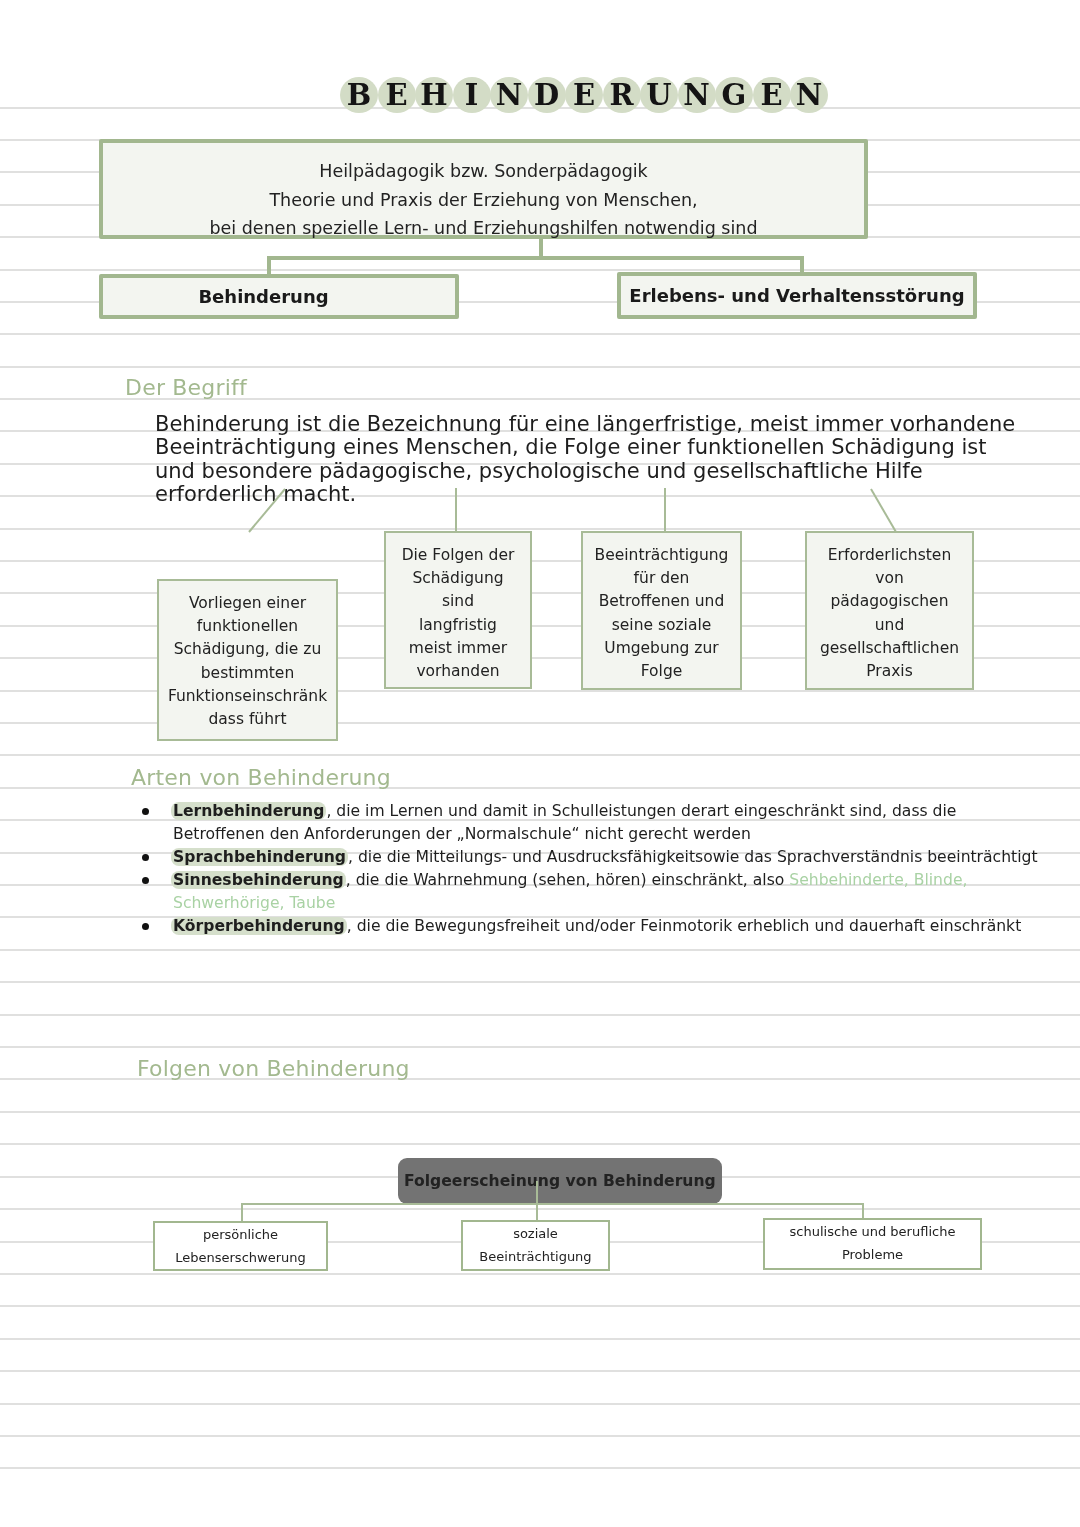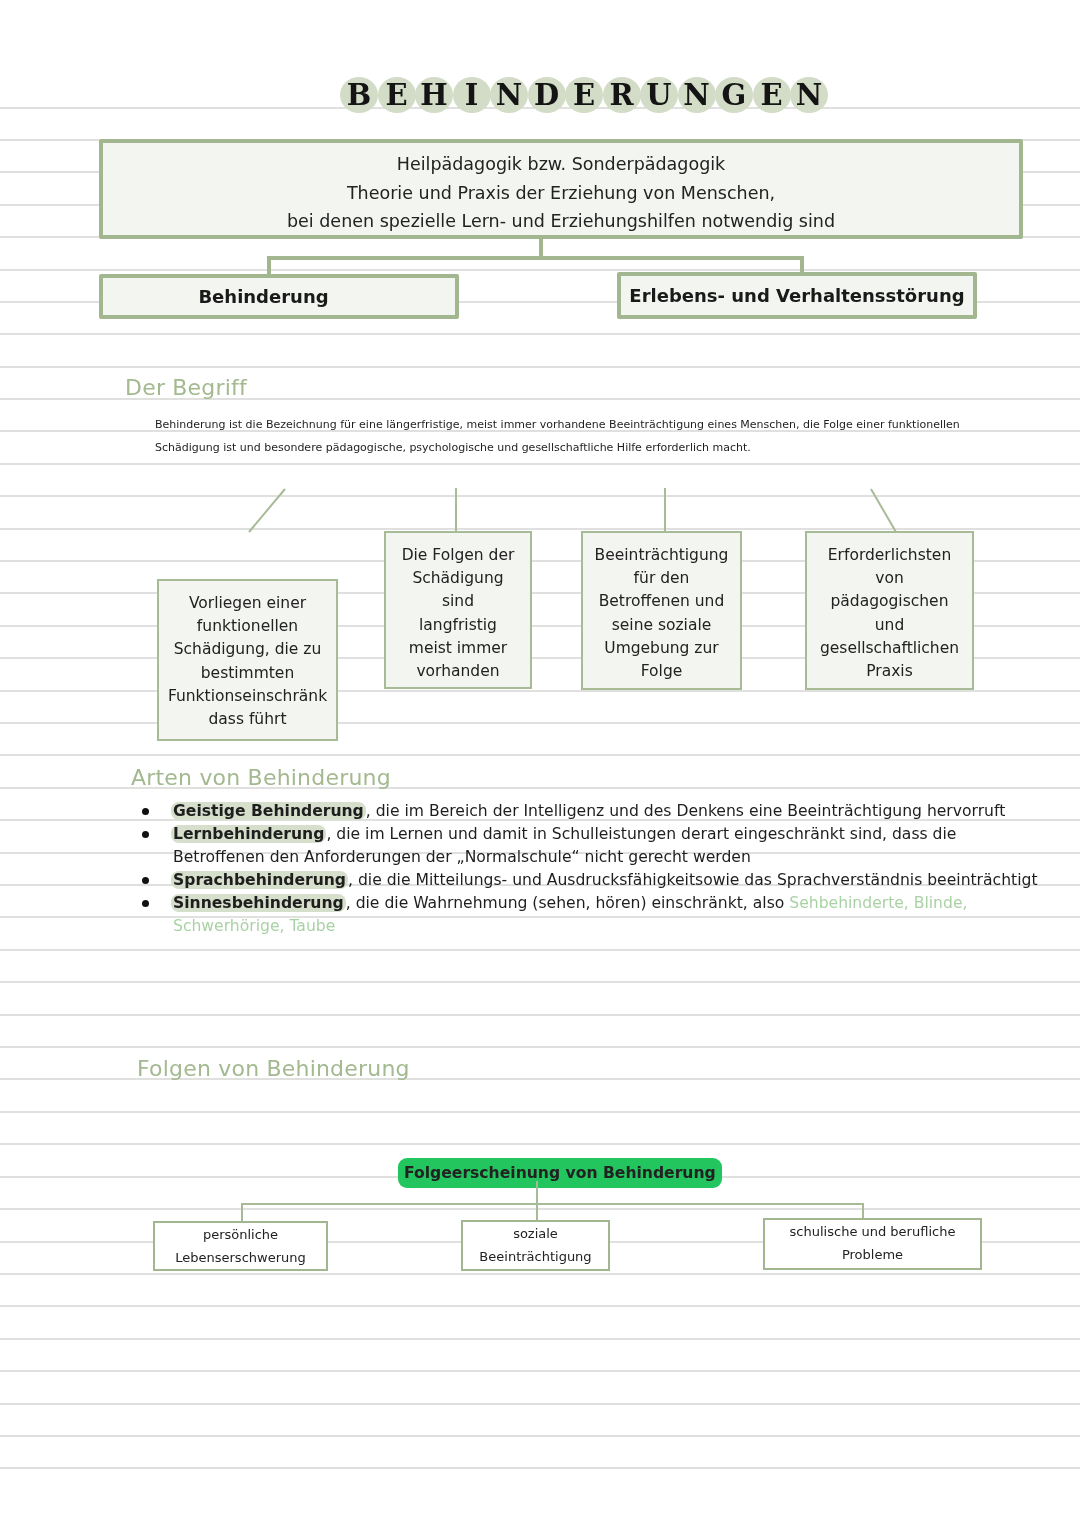--- a/index.html
+++ b/index.html
@@ -19,35 +19,35 @@
   .bigbox { position: absolute; border: 4px solid #a2b78f; background: #f3f5f0; box-sizing: border-box;
             border-radius: 2px; text-align: center; }
   .hp-line { font-size: 17.5px; line-height: 28.5px; color: #222; }
   .boldbox { font-weight: bold; font-size: 18px; color: #1a1a1a; display: flex; align-items: center; justify-content: center; }
 
   .conn { position: absolute; background: #a2b78f; }
   .thin { position: absolute; background: #a8bb97; }
 
   .section-head { position: absolute; color: #a3b98f; font-size: 22px; letter-spacing: 0.2px; margin-left: 18px; }
 
-  .para { position: absolute; left: 155px; top: 413px; width: 870px; font-size: 11px; line-height: 23.3px; color: #1e1e1e; }
+  .para { position: absolute; left: 155px; top: 413px; width: 870px; font-size: 21px; line-height: 23.3px; color: #1e1e1e; }
 
   .smallbox { position: absolute; border: 2px solid #a8bb97; background: #f3f5f0; box-sizing: border-box;
               text-align: center; font-size: 15.5px; line-height: 23.2px; color: #222; padding-top: 11px; }
 
   .list { position: absolute; left: 140px; top: 800px; width: 900px; font-size: 15.6px; line-height: 23px; color: #1e1e1e; }
   .li { position: relative; padding-left: 33px; }
   .li .dot { position: absolute; left: 2px; top: 8px; width: 7px; height: 7px; border-radius: 50%; background: #111; }
   .hl { background: #d5dfcb; border-radius: 8px; padding: 0 2px; margin-left: -2px; font-weight: bold; }
   .muted-green { color: #a9d2a4; }
 
   .fbox { position: absolute; border: 2px solid #a2b78f; background: #ffffff; box-sizing: border-box;
           text-align: center; font-size: 13px; line-height: 22.5px; color: #222; padding-top: 1px; }
   .froot { position: absolute; left: 398px; top: 1158px; font-size: 15.6px; font-weight: bold; color: #222;
-           background: #22c55e; border-radius: 9px; padding: 4px 6px; line-height: 22px; }
+           background: #737373; border-radius: 9px; padding: 12px 6px; line-height: 22px; }
 </style>
 </head>
 <body>
 
 <div id="rules">
     <div class="rule" style="top: 107px;"></div>
     <div class="rule" style="top: 139px;"></div>
     <div class="rule" style="top: 171px;"></div>
     <div class="rule" style="top: 204px;"></div>
     <div class="rule" style="top: 236px;"></div>
@@ -100,21 +100,21 @@
     <span class="ch">D</span>
     <span class="ch">E</span>
     <span class="ch">R</span>
     <span class="ch">U</span>
     <span class="ch">N</span>
     <span class="ch">G</span>
     <span class="ch">E</span>
     <span class="ch">N</span>
   </div>
 
-<div class="bigbox" style="left:99px; top:139px; width:924px; height:100px; padding-top:7px;">
+<div class="bigbox" style="left:99px; top:139px; width:769px; height:100px; padding-top:14px;">
   <div class="hp-line">Heilpädagogik bzw. Sonderpädagogik</div>
   <div class="hp-line">Theorie und Praxis der Erziehung von Menschen,</div>
   <div class="hp-line">bei denen spezielle Lern- und Erziehungshilfen notwendig sind</div>
 </div>
 <div class="conn" style="left:539px; top:238px; width:4px; height:21px;"></div>
 <div class="conn" style="left:267px; top:256px; width:537px; height:4px;"></div>
 <div class="conn" style="left:267px; top:256px; width:4px; height:20px;"></div>
 <div class="conn" style="left:800px; top:256px; width:4px; height:19px;"></div>
 
 <div class="bigbox boldbox" style="left:99px; top:274px; width:360px; height:45px; padding-right:15px;">
@@ -164,33 +164,33 @@
   <div>pädagogischen</div>
   <div>und</div>
   <div>gesellschaftlichen</div>
   <div>Praxis</div>
 </div>
 
 <div class="section-head" style="left:113px; top:765px;">Arten von Behinderung</div>
 <div class="list">
   <div class="li">
     <span class="dot"></span>
-    <span class="hl">Geistige Behinderung</span><span>, die im Bereich der Intelligenz und des Denkens eine Beeinträchtigung hervorruft</span>
-  </div>
-  <div class="li">
-    <span class="dot"></span>
     <span class="hl">Lernbehinderung</span><span>, die im Lernen und damit in Schulleistungen derart eingeschränkt sind, dass die Betroffenen den Anforderungen der „Normalschule“ nicht gerecht werden</span>
   </div>
   <div class="li">
     <span class="dot"></span>
     <span class="hl">Sprachbehinderung</span><span>, die die Mitteilungs- und Ausdrucksfähigkeitsowie das Sprachverständnis beeinträchtigt</span>
   </div>
   <div class="li">
     <span class="dot"></span>
     <span class="hl">Sinnesbehinderung</span><span>, die die Wahrnehmung (sehen, hören) einschränkt, also </span><span class="muted-green">Sehbehinderte, Blinde, Schwerhörige, Taube</span>
+  </div>
+  <div class="li">
+    <span class="dot"></span>
+    <span class="hl">Körperbehinderung</span><span>, die die Bewegungsfreiheit und/oder Feinmotorik erheblich und dauerhaft einschränkt</span>
   </div>
 </div>
 
 <div class="section-head" style="left:119px; top:1056px;">Folgen von Behinderung</div>
 <div class="froot">Folgeerscheinung von Behinderung</div>
 <div class="thin" style="left:536px; top:1181px; width:2px; height:41px;"></div>
 <div class="thin" style="left:241px; top:1203px; width:623px; height:2px;"></div>
 <div class="thin" style="left:241px; top:1203px; width:2px; height:19px;"></div>
 <div class="thin" style="left:862px; top:1203px; width:2px; height:16px;"></div>
 

